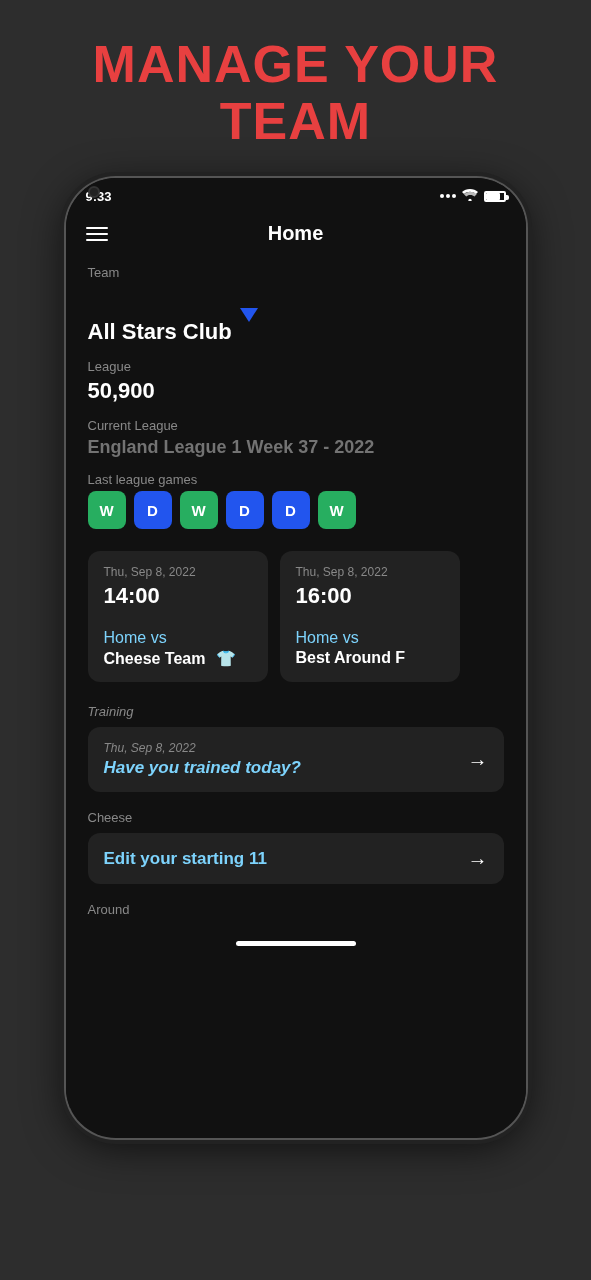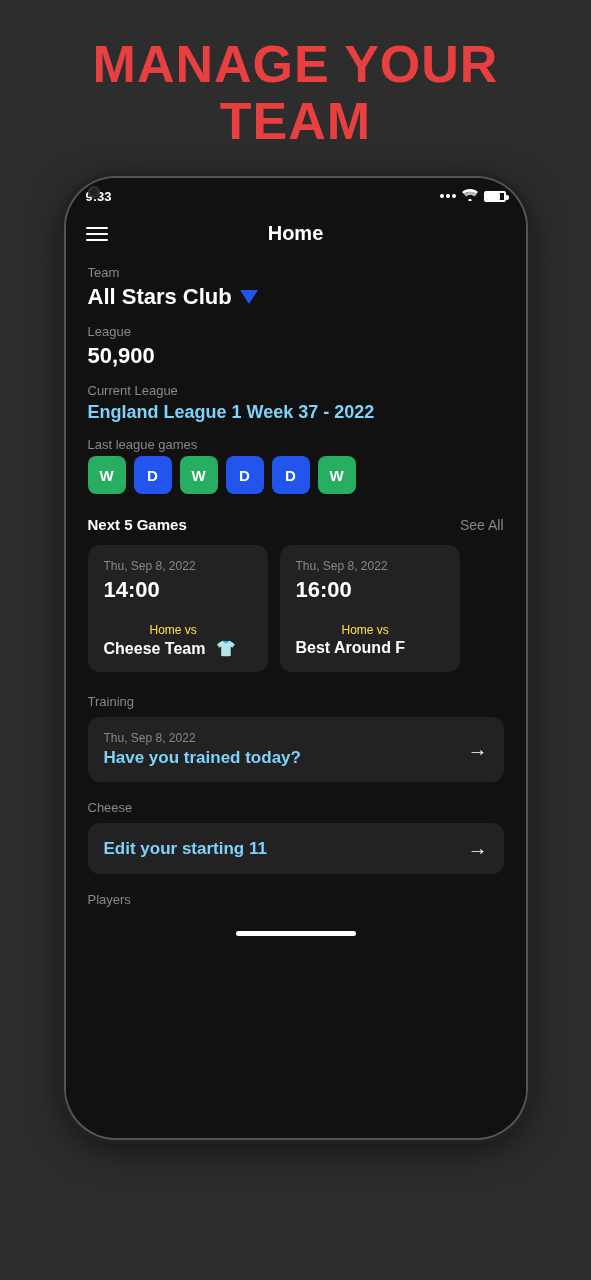--- a/index.html
+++ b/index.html
@@ -171,40 +171,41 @@
       display: flex;
       align-items: center;
       gap: 8px;
       margin-bottom: 14px;
     }
 
     .team-name {
       color: #fff;
       font-size: 22px;
       font-weight: 700;
+      margin-top: 35px;
     }
 
     .team-icon {
       width: 0;
       height: 0;
       border-left: 9px solid transparent;
       border-right: 9px solid transparent;
       border-top: 14px solid #2255ee;
       display: inline-block;
     }
 
     .credits-value {
       color: #fff;
       font-size: 22px;
       font-weight: 700;
       margin-bottom: 14px;
     }
 
     .league-name {
-      color: #7dd3fc;
+      color: #737373;
       font-size: 18px;
       font-weight: 700;
       margin-bottom: 14px;
     }
 
     .results-row {
       display: flex;
       gap: 8px;
       margin-bottom: 22px;
       flex-wrap: wrap;
@@ -267,42 +268,42 @@
     }
 
     .game-time {
       color: #fff;
       font-size: 22px;
       font-weight: 700;
       margin-bottom: 20px;
     }
 
     .game-vs {
-      color: #fde047;
-      font-size: 12px;
+      color: #7dd3fc;
+      font-size: 16px;
       margin-bottom: 2px;
-      margin-left: 46px;
     }
 
     .game-team {
       color: #fff;
       font-size: 16px;
       font-weight: 700;
       display: flex;
       align-items: center;
       gap: 11px;
     }
 
     .shirt-icon {
       font-size: 16px;
     }
 
     
     .training-section {
       margin-bottom: 18px;
+      font-style: italic;
     }
 
     .action-card {
       background: #222;
       border-radius: 12px;
       padding: 14px 16px;
       display: flex;
       align-items: center;
       justify-content: space-between;
       cursor: pointer;
@@ -408,24 +409,20 @@
       <div class="section-label">Last league games</div>
       <div class="results-row">
         <div class="result-badge result-win">W</div>
         <div class="result-badge result-draw">D</div>
         <div class="result-badge result-win">W</div>
         <div class="result-badge result-draw">D</div>
         <div class="result-badge result-draw">D</div>
         <div class="result-badge result-win">W</div>
       </div>
 
-      <div class="section-header">
-        <span class="section-title">Next 5 Games</span>
-        <span class="see-all">See All</span>
-      </div>
       <div class="games-scroll">
         <div class="game-card">
           <div class="game-date">Thu, Sep 8, 2022</div>
           <div class="game-time">14:00</div>
           <div class="game-vs">Home vs</div>
           <div class="game-team">
             <span>Cheese Team</span>
             <span class="shirt-icon" style="color:#27ae60;">👕</span>
           </div>
         </div>
@@ -457,19 +454,19 @@
         <div style="margin-top:8px;">
           <div class="action-card">
             <div class="action-card-text">
               <div class="action-card-label">Edit your starting 11</div>
             </div>
             <span class="arrow-icon">→</span>
           </div>
         </div>
       </div>
 
-      <div class="players-label">Players</div>
+      <div class="players-label">Around</div>
 
     </div>
 
     <div class="home-indicator"></div>
   </div>
 </div>
 
 </body></html>

